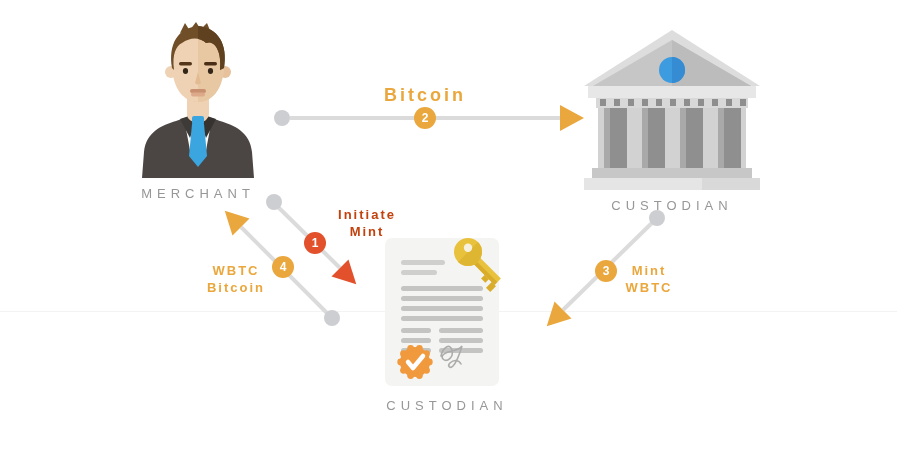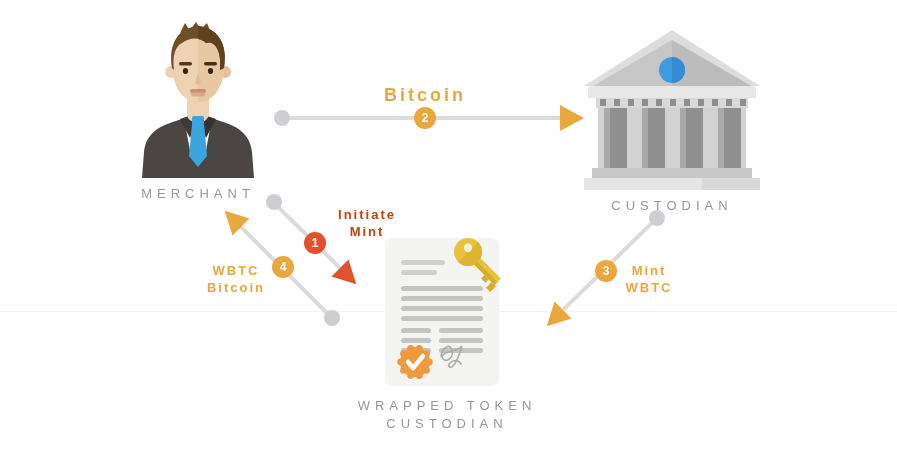--- a/index.html
+++ b/index.html
@@ -160,21 +160,20 @@
         <rect x="8" y="-4.5" width="34" height="9" fill="#E9C23D"></rect>
         <rect x="8" y="0.5" width="34" height="4" fill="#D9AC2B"></rect>
         <rect x="28" y="4.5" width="6" height="5" fill="#D9AC2B"></rect>
         <rect x="38" y="4.5" width="6" height="8" fill="#D9AC2B"></rect>
         <circle r="14" fill="#E9C23D"></circle>
         <path d="M0,-14 a14,14 0 0 1 0,28 Z" fill="#DFB632"></path>
         <circle cx="-3" cy="-3" r="4.2" fill="#F6F1DE"></circle>
       </g>
     </svg>
     <div class="node-label">
-      <div>WRAPPED TOKEN</div>
       <div>CUSTODIAN</div>
     </div>
   </div>
 
   <div class="badge red" style="left:304px; top:232px;">1</div>
   <div class="badge amber" style="left:414px; top:107px;">2</div>
   <div class="badge amber" style="left:595px; top:260px;">3</div>
   <div class="badge amber" style="left:272px; top:256px;">4</div>
 
   <div class="flow-label amber single" style="left:425px; top:87px;">Bitcoin</div>

